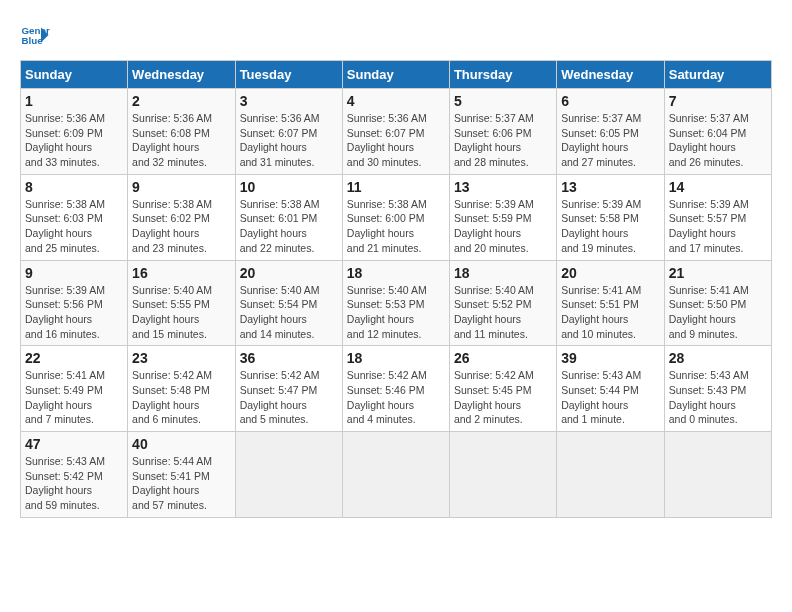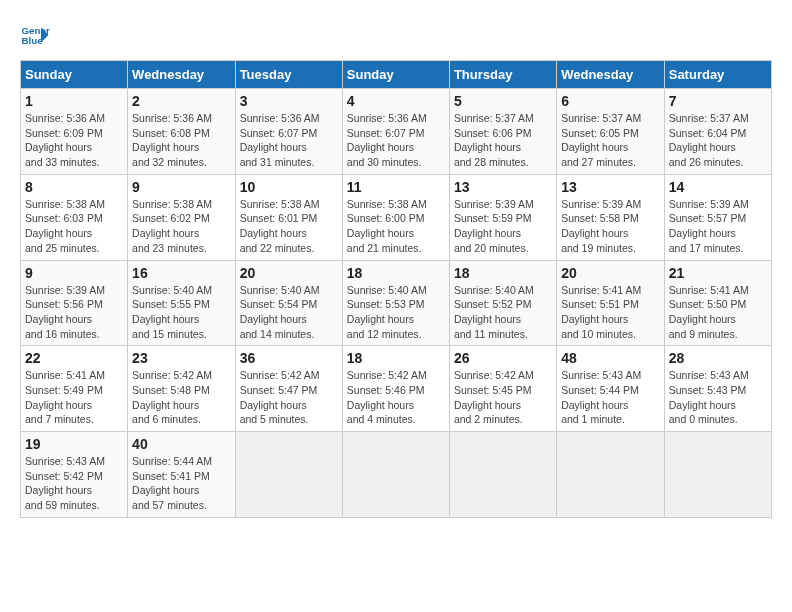--- a/index.html
+++ b/index.html
@@ -217,31 +217,31 @@
         </td>
         <td>
           <span class="day-num">18</span>
           <div class="day-info">Sunrise: 5:42 AM<br>Sunset: 5:46 PM<br>Daylight hours<br>and 4 minutes.</div>
         </td>
         <td>
           <span class="day-num">26</span>
           <div class="day-info">Sunrise: 5:42 AM<br>Sunset: 5:45 PM<br>Daylight hours<br>and 2 minutes.</div>
         </td>
         <td>
-          <span class="day-num">48</span>
+          <span class="day-num">39</span>
           <div class="day-info">Sunrise: 5:43 AM<br>Sunset: 5:44 PM<br>Daylight hours<br>and 1 minute.</div>
         </td>
         <td>
           <span class="day-num">28</span>
           <div class="day-info">Sunrise: 5:43 AM<br>Sunset: 5:43 PM<br>Daylight hours<br>and 0 minutes.</div>
         </td>
       </tr>
       <tr>
         <td>
-          <span class="day-num">19</span>
+          <span class="day-num">47</span>
           <div class="day-info">Sunrise: 5:43 AM<br>Sunset: 5:42 PM<br>Daylight hours<br>and 59 minutes.</div>
         </td>
         <td>
           <span class="day-num">40</span>
           <div class="day-info">Sunrise: 5:44 AM<br>Sunset: 5:41 PM<br>Daylight hours<br>and 57 minutes.</div>
         </td>
         <td class="empty-cell"></td>
         <td class="empty-cell"></td>
         <td class="empty-cell"></td>
         <td class="empty-cell"></td>

